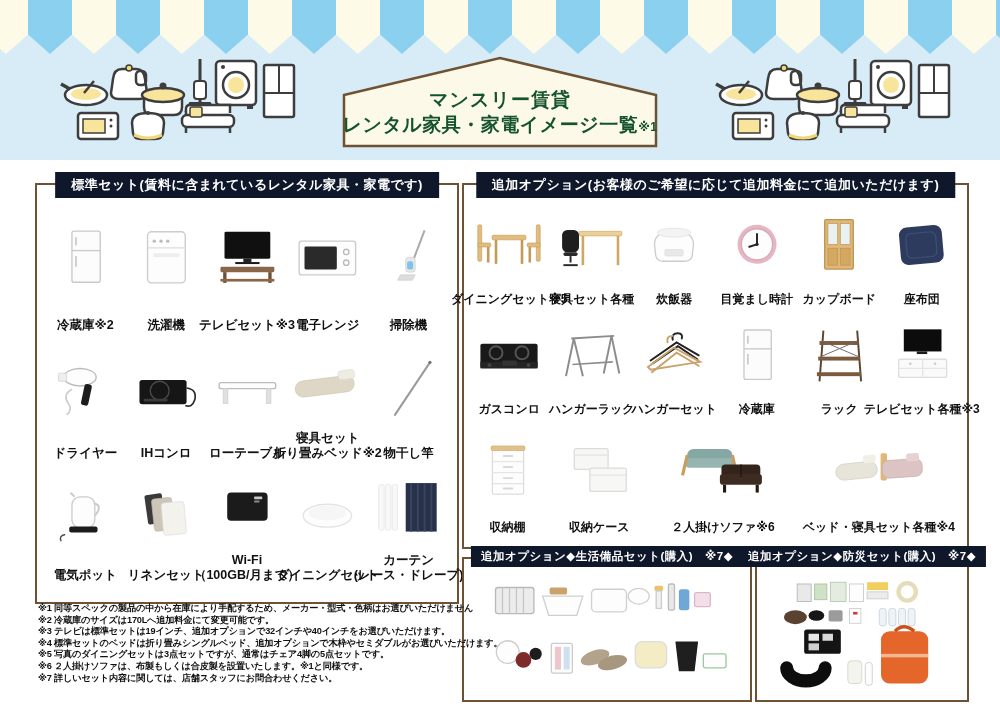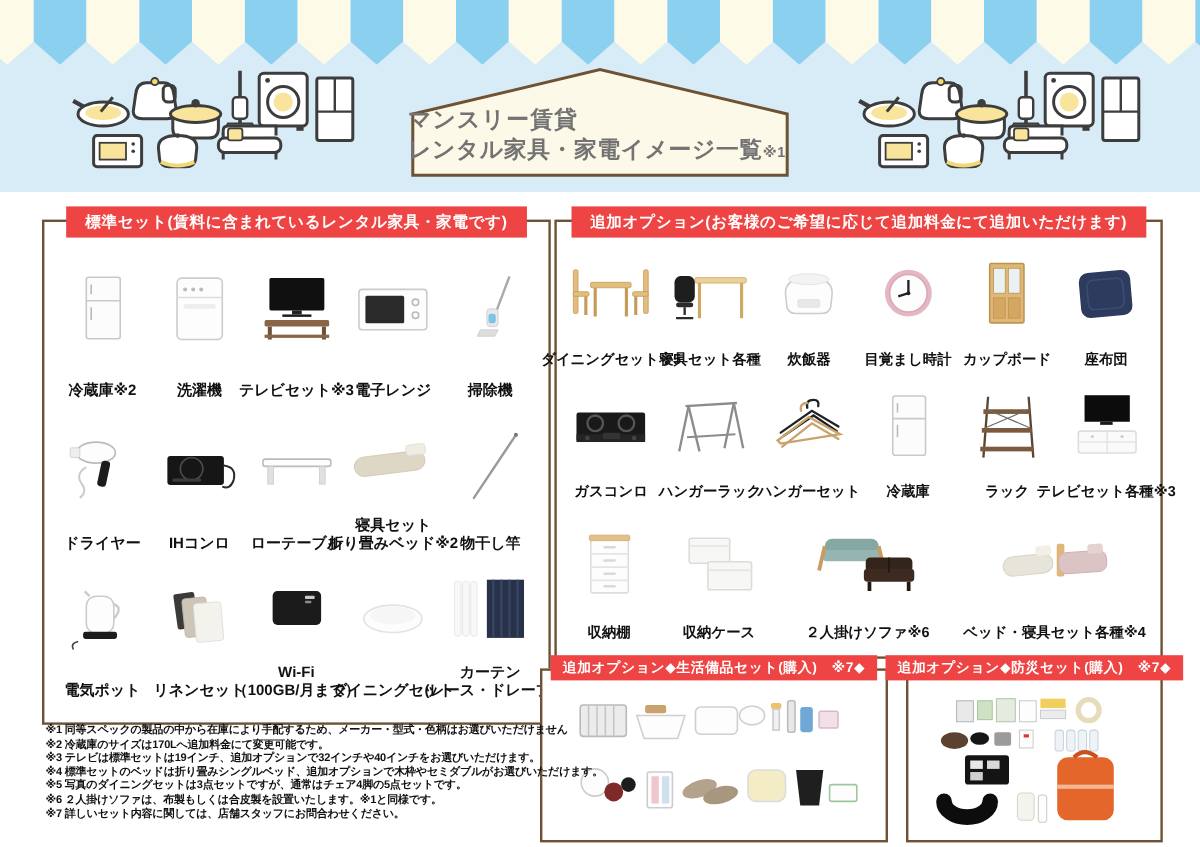--- a/index.html
+++ b/index.html
@@ -10,33 +10,33 @@
   .awning{position:absolute;left:0;top:0;width:1000px;height:56px;overflow:hidden;}
   .stripe{position:absolute;top:0;width:44px;height:54px;
           clip-path:polygon(0 0,100% 0,100% 64%,50% 100%,0 64%);}
   .cluster{position:absolute;top:50px;width:250px;height:102px;}
   .cluster svg{width:100%;height:100%;}
   .cluster.left{left:48px;}
   .cluster.right{left:703px;}
   
   .plaque{position:absolute;left:340px;top:55px;width:320px;height:94px;}
   .plaque svg{position:absolute;inset:0;width:100%;height:100%;}
-  .plaque .txt{position:absolute;left:0;right:0;text-align:left;font-weight:bold;color:#737373;}
+  .plaque .txt{position:absolute;left:0;right:0;text-align:center;font-weight:bold;color:#14532d;}
   .plaque .t1{top:32px;font-size:19px;letter-spacing:1px;}
   .plaque .t2{top:57px;font-size:19px;letter-spacing:0.5px;}
   .plaque .note{font-size:12px;font-weight:bold;}
   
   .box{position:absolute;background:#fff;border:2px solid #6e5233;}
   .banner{position:absolute;top:-13px;left:50%;transform:translateX(-50%);
-          background:#ef4444;color:#fff;font-weight:bold;font-size:13px;
+          background:#0f172a;color:#fff;font-weight:bold;font-size:13px;
           padding:4px 16px;white-space:nowrap;letter-spacing:0.5px;}
   .banner.small{font-size:11.5px;padding:3px 10px;}
   #standard-box{left:35px;top:183px;width:420px;height:417px;}
   #options-box{left:462px;top:183px;width:503px;height:362px;}
-  #household-box{left:450px;top:557px;width:286px;height:141px;}
+  #household-box{left:462px;top:557px;width:286px;height:141px;}
   #disaster-box{left:755px;top:557px;width:210px;height:141px;}
   
   .std-grid{display:grid;grid-template-columns:repeat(5,1fr);grid-template-rows:136px 128px 122px;
             padding:14px 8px 0;}
   .opt-rows{display:flex;flex-direction:column;padding:12px 4px 0;}
   .opt-row{display:flex;}
   .opt-row.r1{height:112px;}.opt-row.r2{height:110px;}.opt-row.r3{height:118px;}
   .opt-row .cell{flex:1;}
   .opt-row.r3 .cell:nth-child(1){flex:0 0 16%;}
   .opt-row.r3 .cell:nth-child(2){flex:0 0 21%;}

